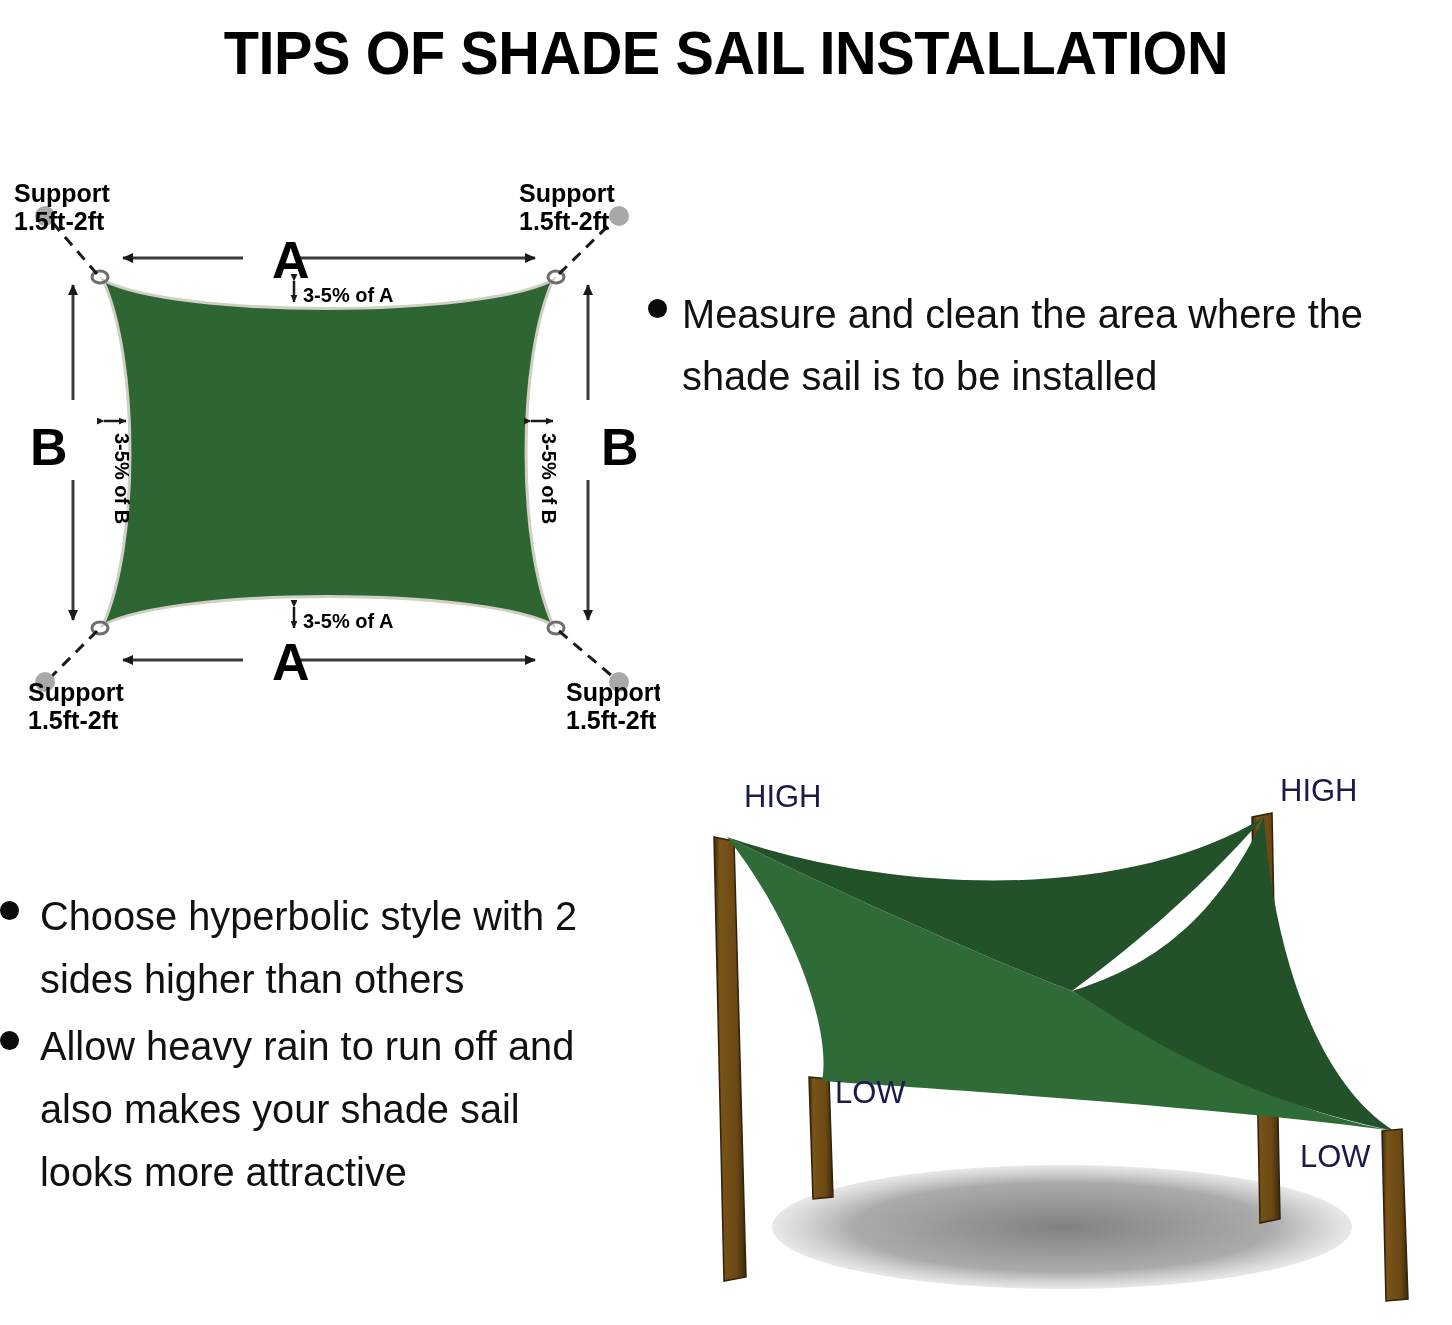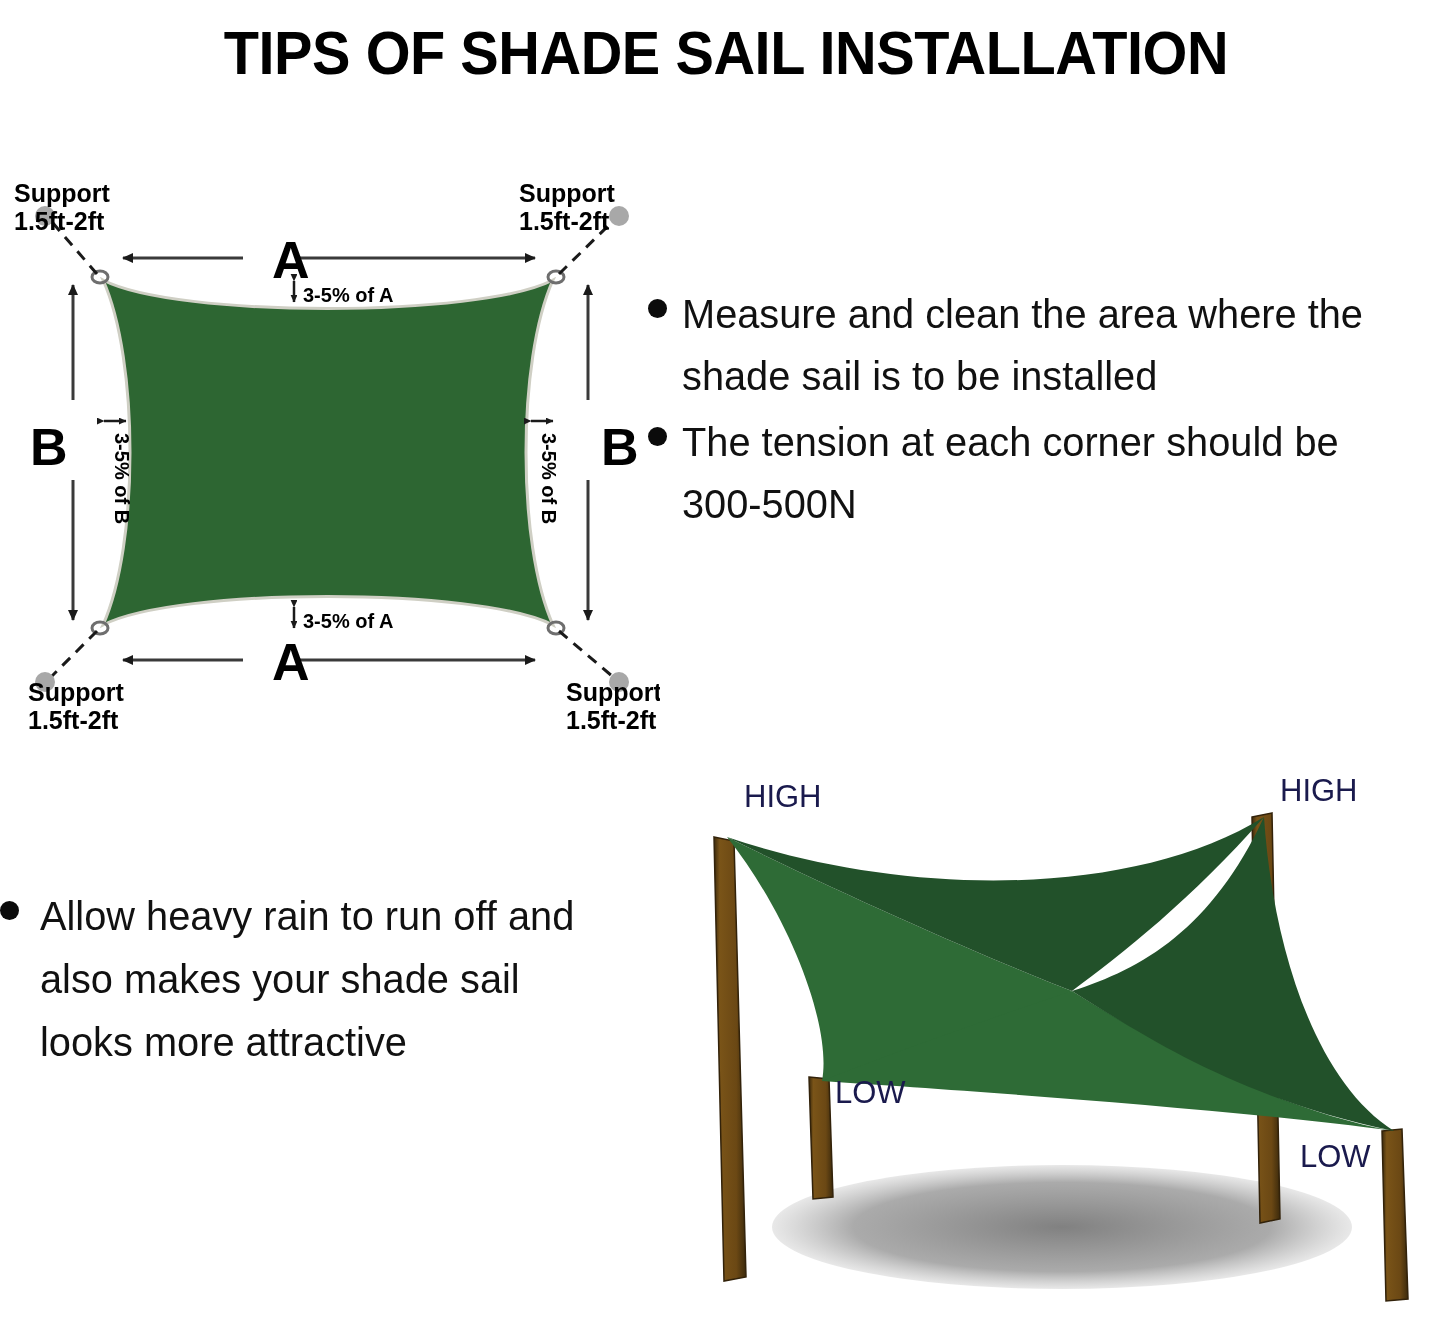--- a/index.html
+++ b/index.html
@@ -225,32 +225,32 @@
     </svg>
   </div>
 
   <div class="tips-list-top">
     <div class="tip-row">
       <span class="tip-bullet">
           <i></i>
         </span>
       <span class="tip-text">Measure and clean the area where the shade sail is to be installed</span>
     </div>
+  </div>
+</div>
+
+<div class="bottom-section">
+
+  <div class="tips-list-bottom">
     <div class="tip-row">
       <span class="tip-bullet">
           <i></i>
         </span>
-      <span class="tip-text">The tension at each corner should be 300-500N</span>
+      <span class="tip-text">Choose hyperbolic style with 2 sides higher than others</span>
     </div>
-  </div>
-</div>
-
-<div class="bottom-section">
-
-  <div class="tips-list-bottom">
     <div class="tip-row">
       <span class="tip-bullet">
           <i></i>
         </span>
       <span class="tip-text">Allow heavy rain to run off and also makes your shade sail looks more attractive</span>
     </div>
   </div>
 
   <div class="hyper-diagram">
     <svg width="780" height="540" viewBox="0 0 780 540" xmlns="http://www.w3.org/2000/svg">

